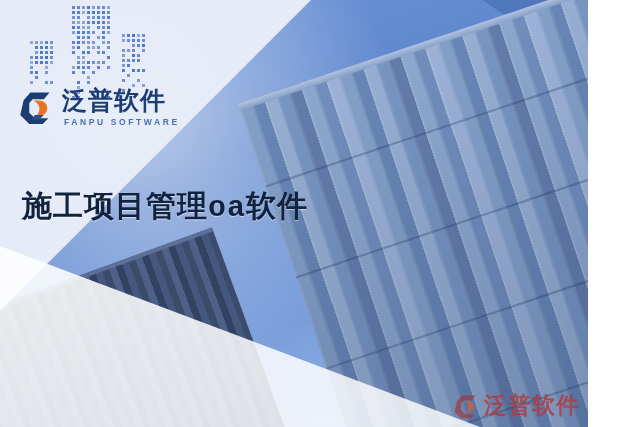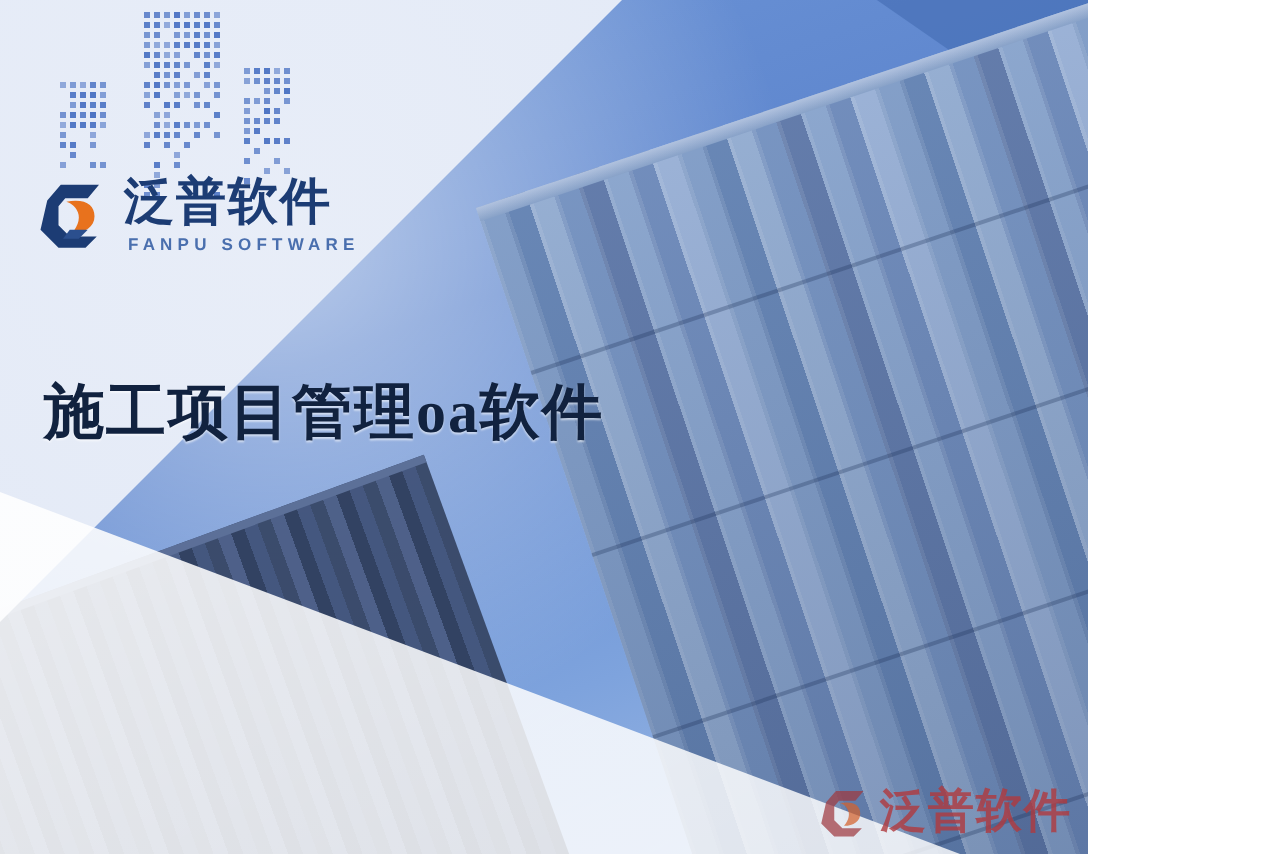--- a/index.html
+++ b/index.html
@@ -1,20 +1,20 @@
 <!DOCTYPE html>
 <html><head>
 <meta charset="utf-8">
 <style>
   html,body{margin:0;padding:0;background:#ffffff;}
   body{font-family:"Liberation Sans",sans-serif;}
 
   #banner{
     position:relative;
-    width:544px;height:427px;
+    width:588px;height:427px;
     overflow:hidden;
     background:#fde047;
   }
 
   
   .photo{position:absolute;inset:0;overflow:hidden;}
 
   .sky{
     position:absolute;inset:0;
     background:linear-gradient(160deg,#6f97d8 0%,#5e86ce 38%,#7ea3dd 72%,#a8c0e6 100%);
@@ -113,21 +113,21 @@
     font-size:25px;font-weight:bold;color:#1c3c74;letter-spacing:1px;
   }
   .brand-en{
     font-size:8.5px;color:#4a6fae;letter-spacing:2.6px;
     margin-top:5px;padding-left:2px;font-weight:600;
   }
 
   
   .headline{
     position:absolute;left:22px;top:186px;
-    font-family:Liberation Serif, serif;
+    font-family:Liberation Mono, monospace;
     font-size:30px;font-weight:bold;color:#11223f;
     letter-spacing:1px;white-space:nowrap;
     text-shadow:0 1px 1px rgba(255,255,255,.55);
     text-align:center;
   }
 
   
   .watermark{position:absolute;right:8px;bottom:6px;text-align:center;opacity:.80;}
   .wm-row{display:flex;align-items:center;gap:5px;justify-content:center;}
   .wm-mark{width:26px;height:26px;flex:0 0 26px;}

